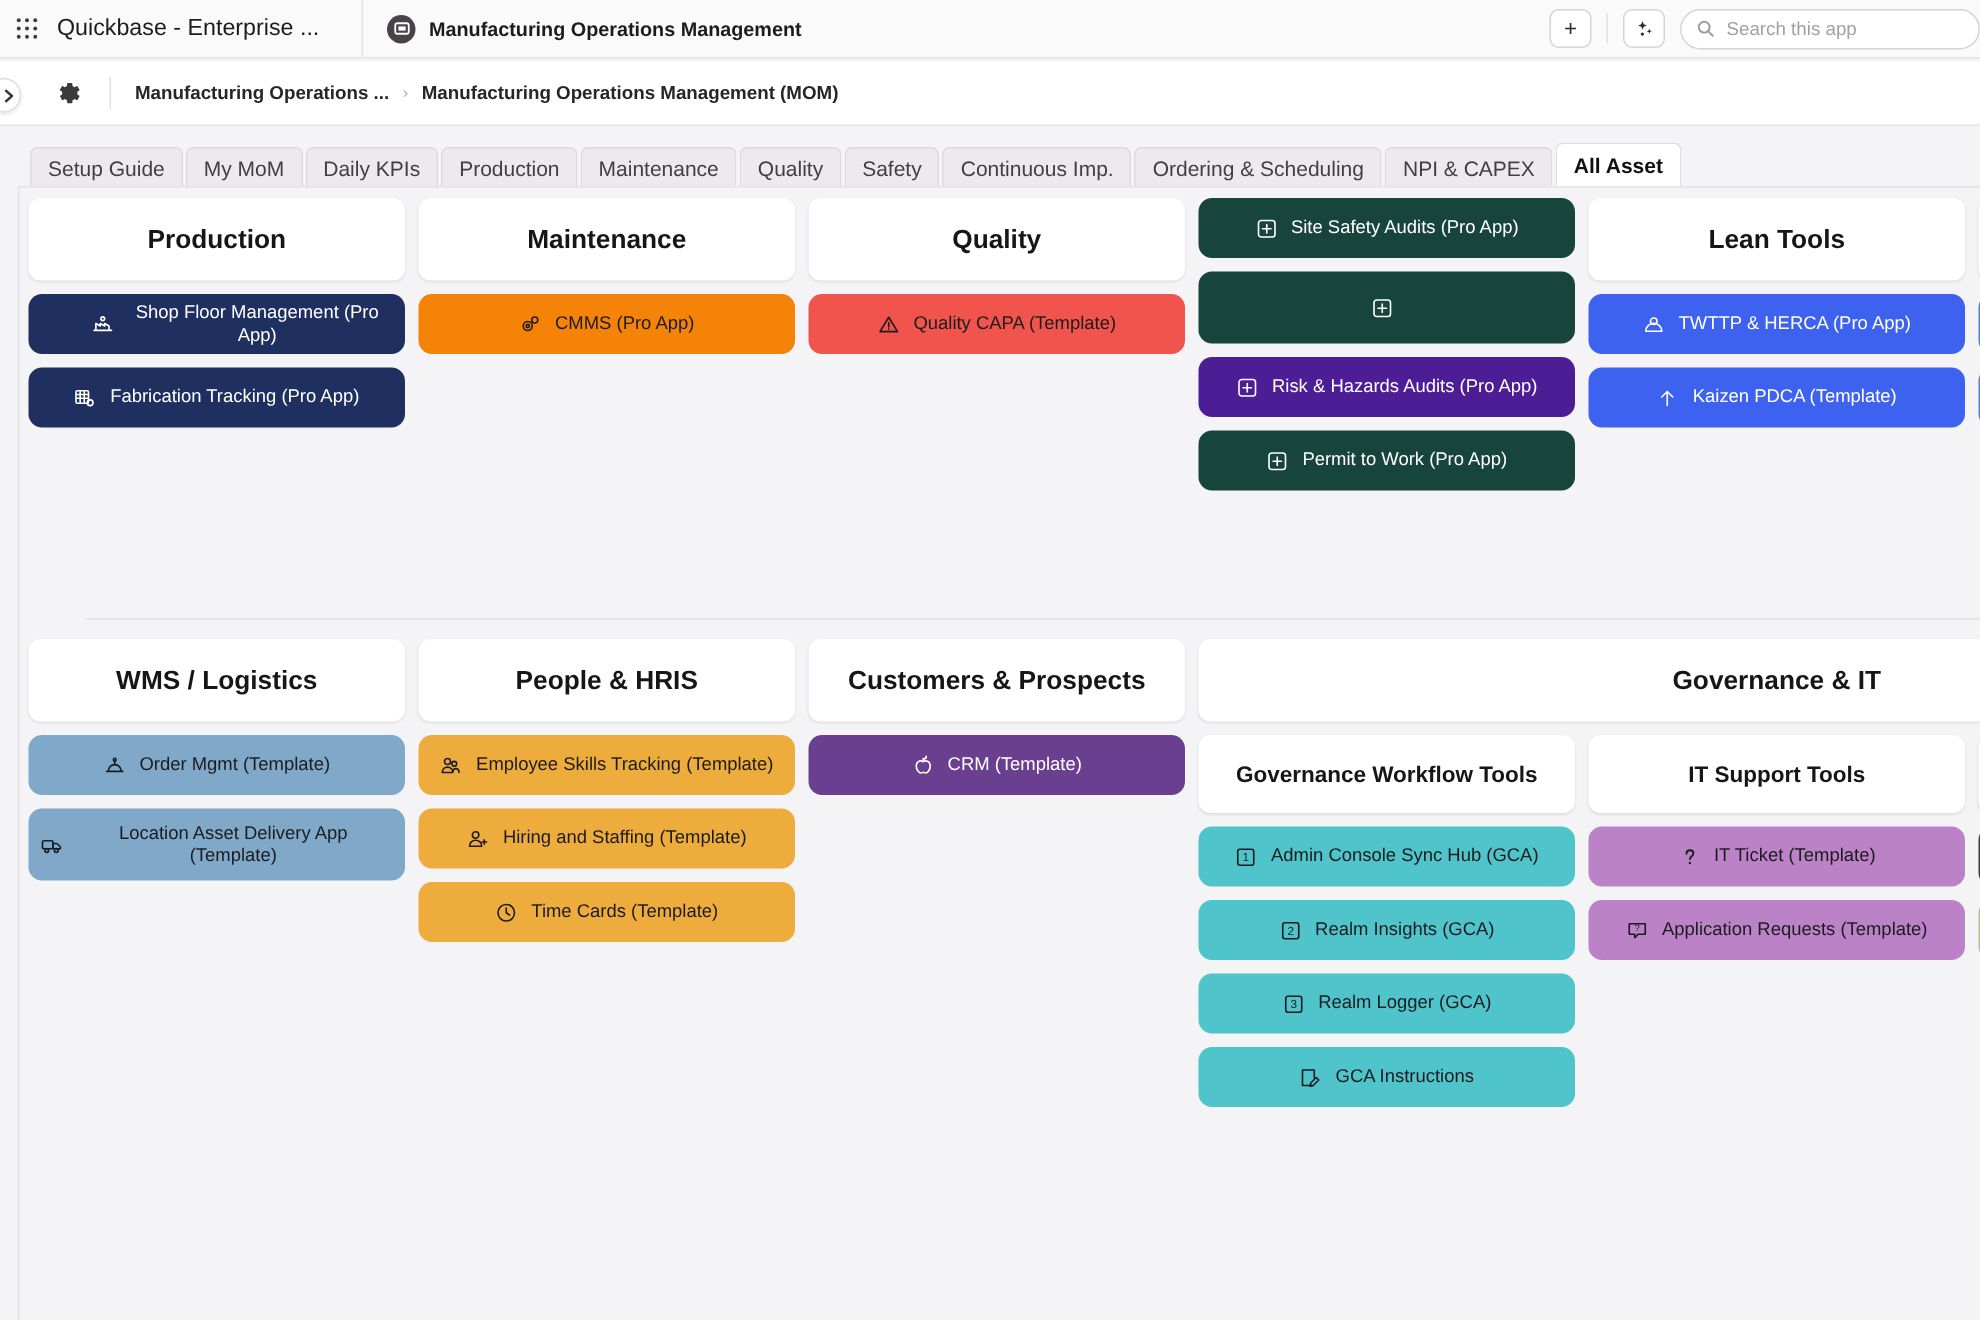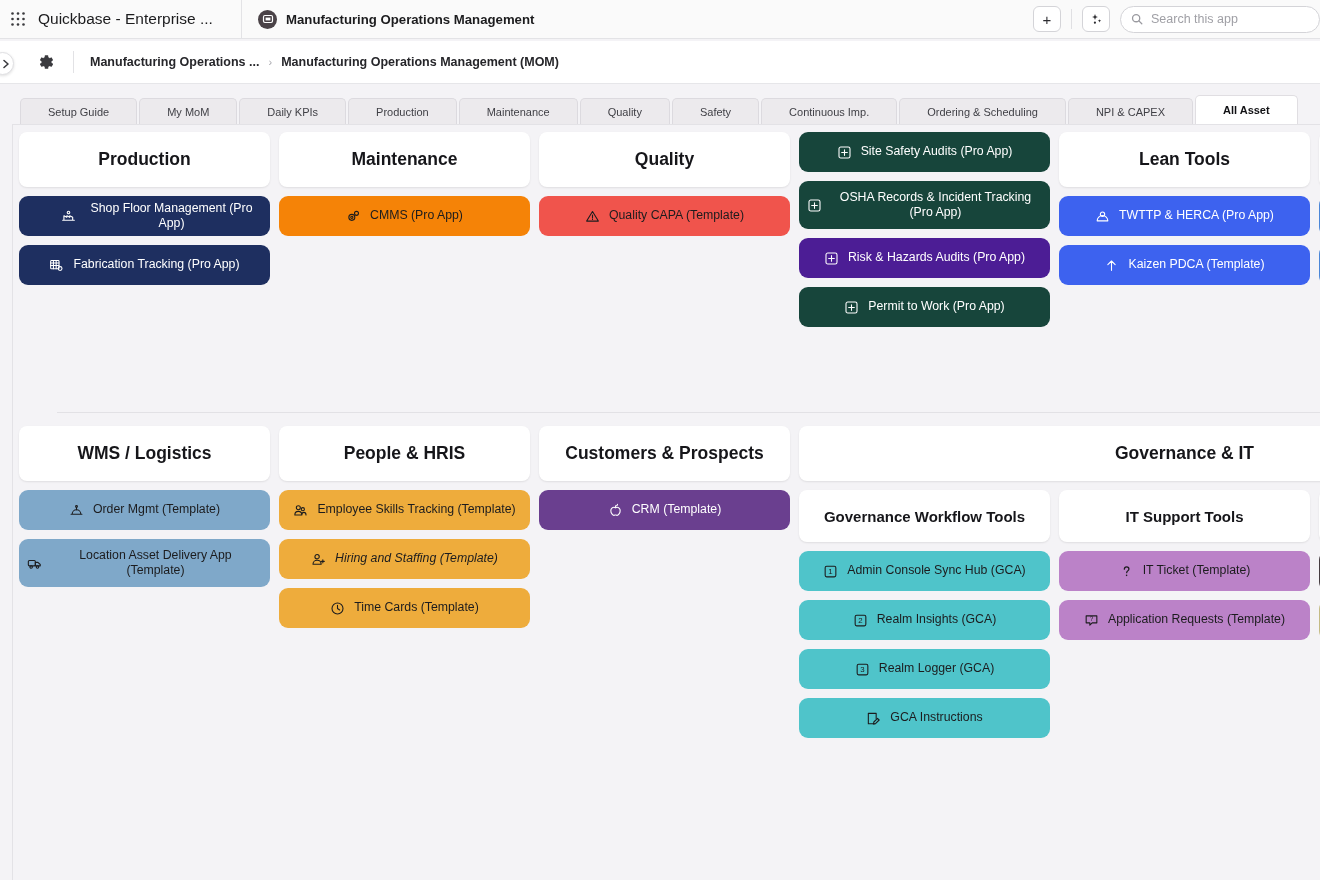--- a/index.html
+++ b/index.html
@@ -91,27 +91,27 @@
   .crumb-arrow { margin: 0 9px; color: #a8a8ae; font-size: 11px; }
 
   
   .tabstrip {
     position: absolute; top: 95px; left: 20px;
     display: flex; align-items: flex-end; gap: 2px;
     height: 29px;
   }
   .tab {
     height: 26px;
-    padding: 0 27px;
+    padding: 0 11px;
     background: #eceaed;
     border: 1px solid #dcdadf;
     border-bottom: none;
     border-radius: 5px 5px 0 0;
     display: flex; align-items: center;
-    font-size: 11px; color: #3f3f45;
+    font-size: 14px; color: #3f3f45;
     white-space: nowrap;
   }
   .tab.active {
     background: #fff; color: #111114; font-weight: bold;
     height: 29px; border-color: #e0dee2;
   }
 
   
   .canvas {
     position: absolute; top: 124px; left: 12px;
@@ -296,21 +296,20 @@
           </span>
           <span class="lbl">Site Safety Audits (Pro App)</span>
         </div>
         <div class="pill two-line" style="background: rgb(23, 69, 59); color: rgb(255, 255, 255); min-height: 48px;">
           <span class="ic">
             <svg width="15" height="15" viewBox="0 0 18 18">
               <rect x="2.4" y="2.4" width="13.2" height="13.2" rx="2.2" fill="none" stroke="#ffffff" stroke-width="1.3"></rect>
               <path d="M9 5.6v6.8M5.6 9h6.8" fill="none" stroke="#ffffff" stroke-width="1.3" stroke-linecap="round" stroke-linejoin="round"></path>
             </svg>
           </span>
-          <span class="lbl">OSHA Records &amp; Incident Tracking (Pro App)</span>
         </div>
         <div class="pill" style="background: #4c1d95; color: rgb(255, 255, 255); min-height: 40px;">
           <span class="ic">
             <svg width="15" height="15" viewBox="0 0 18 18">
               <rect x="2.4" y="2.4" width="13.2" height="13.2" rx="2.2" fill="none" stroke="#ffffff" stroke-width="1.3"></rect>
               <path d="M9 5.6v6.8M5.6 9h6.8" fill="none" stroke="#ffffff" stroke-width="1.3" stroke-linecap="round" stroke-linejoin="round"></path>
             </svg>
           </span>
           <span class="lbl">Risk &amp; Hazards Audits (Pro App)</span>
         </div>
@@ -384,21 +383,21 @@
         <div class="pill" style="background: rgb(238, 172, 60); color: rgb(28, 28, 30); min-height: 40px;">
           <span class="ic">
             <svg width="15" height="15" viewBox="0 0 18 18">
               <circle cx="6.4" cy="5.6" r="2.4" fill="none" stroke="#1c1c1e" stroke-width="1.3"></circle>
               <circle cx="11.8" cy="7.4" r="1.9" fill="none" stroke="#1c1c1e" stroke-width="1.3"></circle>
               <path d="M2.2 14.4c0-2.5 1.9-4.3 4.2-4.3s4.2 1.8 4.2 4.3zM10.6 14.4c0-1.9 1-3.1 2.4-3.1s2.6 1.2 2.6 3.1" fill="none" stroke="#1c1c1e" stroke-width="1.3" stroke-linecap="round" stroke-linejoin="round"></path>
             </svg>
           </span>
           <span class="lbl">Employee Skills Tracking (Template)</span>
         </div>
-        <div class="pill" style="background: rgb(238, 172, 60); color: rgb(28, 28, 30); min-height: 40px; font-style: italic;">
+        <div class="pill" style="background: rgb(238, 172, 60); color: rgb(28, 28, 30); min-height: 40px;">
           <span class="ic">
             <svg width="15" height="15" viewBox="0 0 18 18">
               <circle cx="7.3" cy="5.6" r="2.6" fill="none" stroke="#1c1c1e" stroke-width="1.3"></circle>
               <path d="M2.4 14.6c0-2.8 2.2-4.8 4.9-4.8s4.9 2 4.9 4.8z" fill="none" stroke="#1c1c1e" stroke-width="1.3" stroke-linecap="round" stroke-linejoin="round"></path>
               <path d="M12.4 11.2h3.6M14.2 9.4v3.6" fill="none" stroke="#1c1c1e" stroke-width="1.3" stroke-linecap="round" stroke-linejoin="round"></path>
             </svg>
           </span>
           <span class="lbl">Hiring and Staffing (Template)</span>
         </div>
         <div class="pill" style="background: rgb(238, 172, 60); color: rgb(28, 28, 30); min-height: 40px;">

